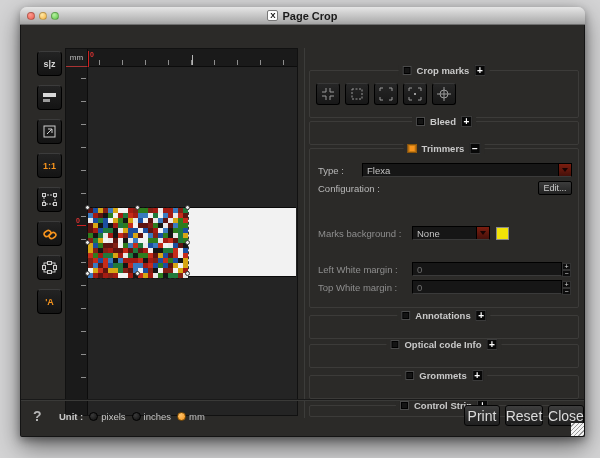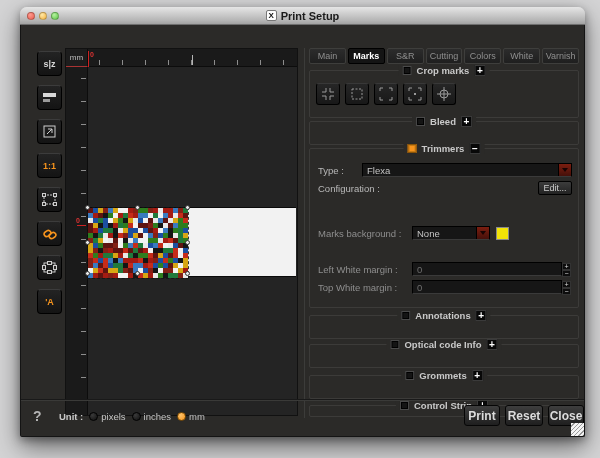--- a/index.html
+++ b/index.html
@@ -95,38 +95,38 @@
   
   .footer { position:absolute; left:0; right:0; bottom:0; height:37px; border-top:1px solid #191919; box-shadow:0 1px 0 #3a3a38 inset; }
   .help { position:absolute; left:12px; top:8px; color:#b5b5b5; font-size:14px; font-weight:bold; }
   .unit-row { position:absolute; left:38px; top:11px; display:flex; align-items:center; gap:6px; }
   .unit-label { font-size:9.5px; font-weight:bold; color:#c9c9c9; }
   .radio-opt { display:flex; align-items:center; gap:3px; }
   .radio { width:9px; height:9px; border-radius:50%; background:radial-gradient(circle at 35% 30%, #3a3a3a, #101010); border:1px solid #000; }
   .radio.sel { background:radial-gradient(circle at 35% 30%, #ffc36a, #f7941d); border-color:#7c4d06; }
   .radio-opt .rtext { font-size:9.5px; color:#c4c4c4; }
   .foot-btn { position:absolute; top:5px; height:21px; background:linear-gradient(#3e3e3e,#1f1f1f); border:1px solid #060606;
-              border-radius:3px; color:#dcdcdc; font-size:12px; display:flex; align-items:center; justify-content:center;font-weight:bold; }
+              border-radius:3px; color:#dcdcdc; font-size:14px; display:flex; align-items:center; justify-content:center; }
   .grip { position:absolute; right:0; bottom:0; width:13px; height:13px;
           background:repeating-linear-gradient(135deg,#f4f4f4 0 2px,#9a9a9a 2px 3px); border-radius:0 0 2px 0; }
 </style>
 </head>
 <body>
 
 <div id="window">
 
   <div class="titlebar">
     <div class="lights">
       <span class="light red"></span>
       <span class="light yellow"></span>
       <span class="light green"></span>
     </div>
     <div class="title-wrap">
       <span class="xicon">X</span>
-      <span class="title">Print Setup</span>
+      <span class="title">Page Crop</span>
     </div>
   </div>
 
   <div class="winbody">
 
     <div class="tool-btn" style="top:26px;">
       <span>s|z</span>
     </div>
     <div class="tool-btn" style="top:60px;">
       <svg width="15" height="11" viewBox="0 0 15 11">
@@ -477,29 +477,20 @@
           <div class="handle" style="left:97px; top:32px;"></div>
           <div class="handle" style="left:-3px; top:63px;"></div>
           <div class="handle" style="left:47px; top:63px;"></div>
           <div class="handle" style="left:97px; top:63px;"></div>
         </div>
       </div>
     </div>
 
     <div class="vdivider"></div>
 
-    <div class="tabs">
-      <div class="tab">Main</div>
-      <div class="tab active">Marks</div>
-      <div class="tab">S&amp;R</div>
-      <div class="tab">Cutting</div>
-      <div class="tab">Colors</div>
-      <div class="tab">White</div>
-      <div class="tab">Varnish</div>
-    </div>
 
     <div class="groupbox" style="top:45px; height:48px;">
       <div class="legend">
         <span class="checkbox"></span>
         <span class="lbl">Crop marks</span>
         <span class="toggle-btn">+</span>
       </div>
       <div class="cropicons">
         <div class="crop-btn">
           <svg width="14" height="14" viewBox="0 0 14 14">

